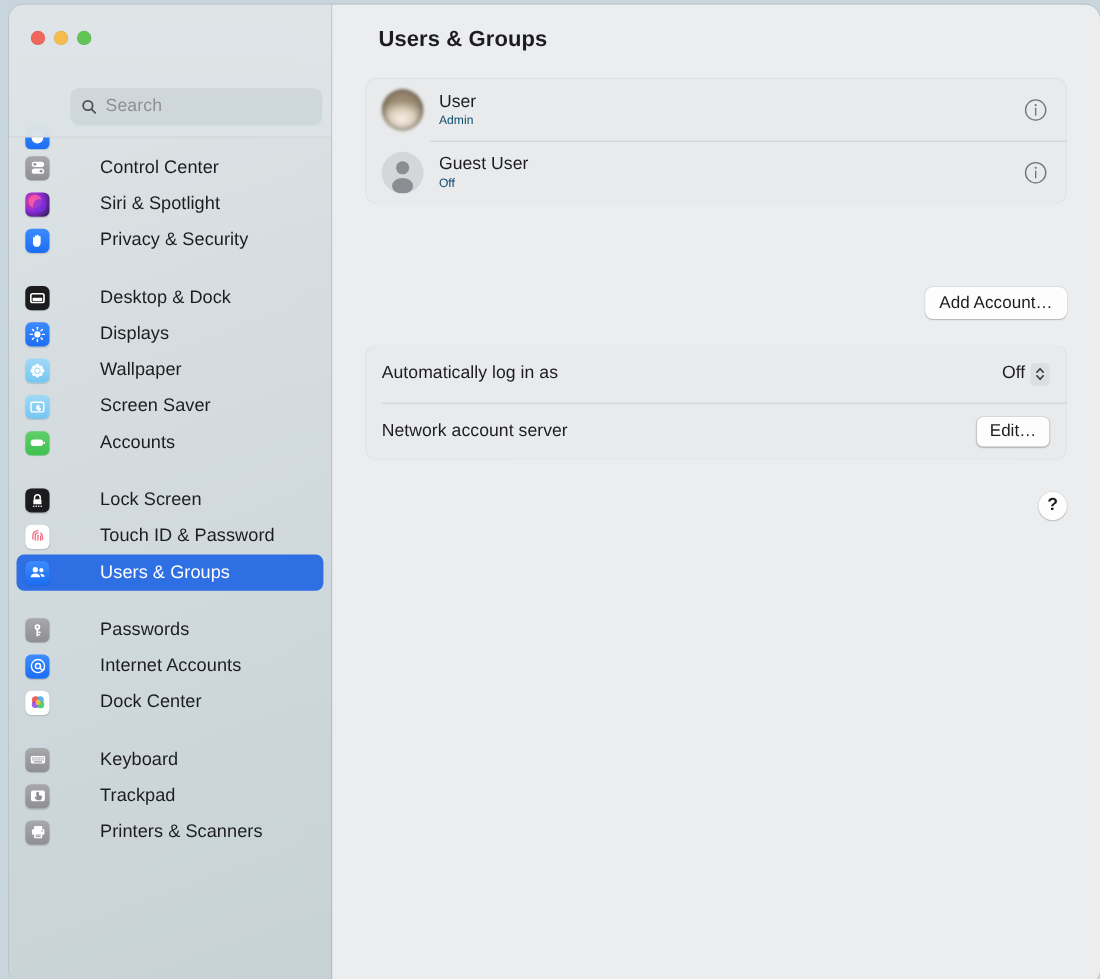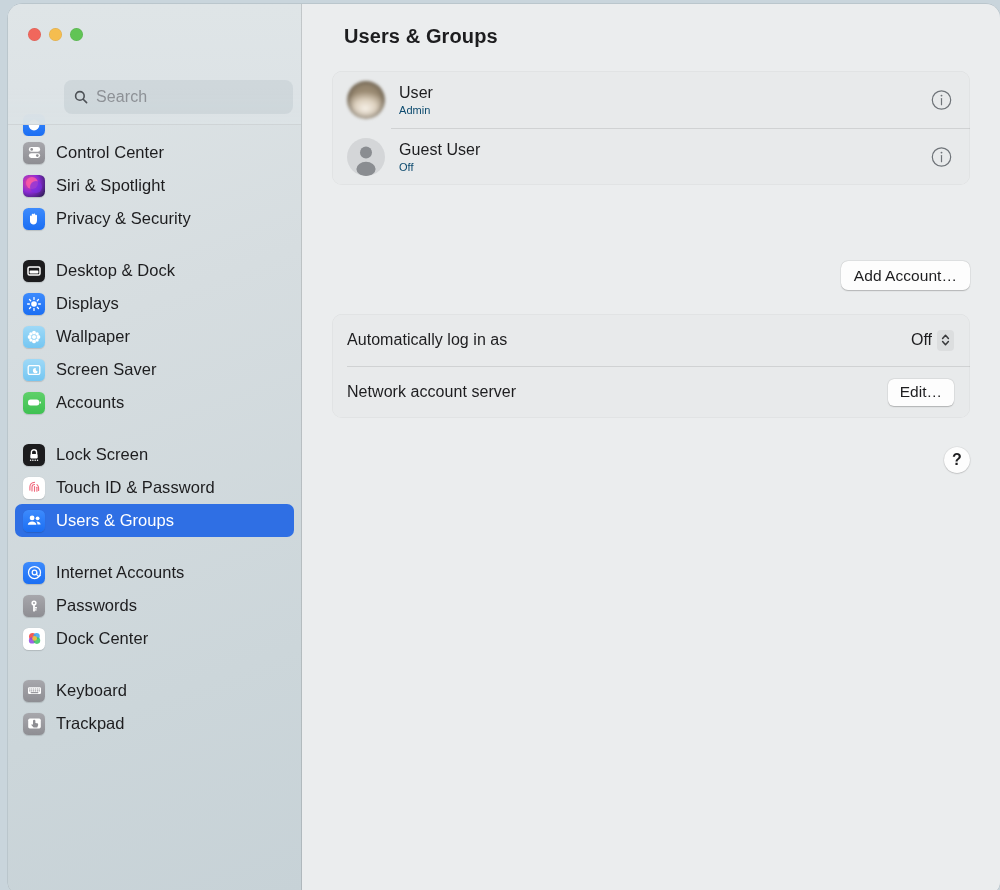--- a/index.html
+++ b/index.html
@@ -107,20 +107,21 @@
     background: #2f6fe4;
   }
   .side-item.selected .side-label { color: #ffffff; }
   .side-item.clipped { height: 26px; align-items: flex-end; overflow: hidden; }
 
   .side-label {
     font-size: 16.5px;
     color: #1d1d1f;
     letter-spacing: 0.05px;
     white-space: nowrap;
+    margin-left: 35px;
   }
 
   .group-gap { height: 19px; }
 
   .ic {
     width: 22px; height: 22px;
     border-radius: 5.5px;
     flex: 0 0 22px;
     position: relative;
     display: flex;
@@ -468,41 +469,41 @@
             <path d="M1.8 12.8c0-2.1 1.9-3.4 4.3-3.4s4.3 1.3 4.3 3.4z"></path>
             <path d="M10.6 9.5c2.1 0 4.0 1.0 4.0 2.9h-3.1c0-1.1-0.4-2.1-1.2-2.8z"></path>
           </svg>
         </div>
         <span class="side-label">Users &amp; Groups</span>
       </div>
 
       <div class="group-gap"></div>
 
       <div class="side-item">
-        <div class="ic ic-blue">
-          <svg width="17" height="17" viewBox="0 0 17 17" fill="none" stroke="#fff" stroke-width="1.25">
-            <circle cx="8.5" cy="8.5" r="6.0"></circle>
-            <circle cx="8.5" cy="8.5" r="2.3"></circle>
-            <path d="M10.8 8.5v2.0a1.9 1.9 0 0 0 3.7 0.3"></path>
-          </svg>
-        </div>
-        <span class="side-label">Internet Accounts</span>
-      </div>
-
-      <div class="side-item">
         <div class="ic ic-gray">
           <svg width="16" height="16" viewBox="0 0 16 16" fill="#fff">
             <circle cx="8" cy="5.0" r="2.6"></circle>
             <rect x="7.1" y="6.4" width="1.8" height="7.0" rx="0.5"></rect>
             <rect x="8.9" y="9.0" width="2.1" height="1.4" rx="0.5"></rect>
             <rect x="8.9" y="11.3" width="1.7" height="1.3" rx="0.5"></rect>
             <circle cx="8" cy="5.0" r="0.95" fill="#9a9a9f"></circle>
           </svg>
         </div>
         <span class="side-label">Passwords</span>
+      </div>
+
+      <div class="side-item">
+        <div class="ic ic-blue">
+          <svg width="17" height="17" viewBox="0 0 17 17" fill="none" stroke="#fff" stroke-width="1.25">
+            <circle cx="8.5" cy="8.5" r="6.0"></circle>
+            <circle cx="8.5" cy="8.5" r="2.3"></circle>
+            <path d="M10.8 8.5v2.0a1.9 1.9 0 0 0 3.7 0.3"></path>
+          </svg>
+        </div>
+        <span class="side-label">Internet Accounts</span>
       </div>
 
       <div class="side-item">
         <div class="ic ic-white">
           <svg width="17" height="17" viewBox="0 0 17 17">
             <circle cx="6.5" cy="6.4" r="3.5" fill="#f2453d" opacity="0.88"></circle>
             <circle cx="10.6" cy="6.1" r="3.2" fill="#3ba7f0" opacity="0.88"></circle>
             <circle cx="6.1" cy="10.4" r="3.2" fill="#8e46e0" opacity="0.85"></circle>
             <circle cx="10.9" cy="10.6" r="3.3" fill="#35c45e" opacity="0.85"></circle>
             <circle cx="8.6" cy="8.4" r="2.4" fill="#f7c23a" opacity="0.9"></circle>
@@ -540,20 +541,35 @@
       <div class="side-item">
         <div class="ic ic-gray">
           <svg width="17" height="17" viewBox="0 0 17 17">
             <rect x="2.2" y="3.6" width="12.6" height="9.8" rx="1.6" fill="#fff"></rect>
             <path d="M7.0 6.0v4.0l-1.0-0.9-0.7 0.8 2.3 2.6h3.6l1.0-2.6-0.2-1.5-2.6-0.5V6.0a1.1 1.1 0 0 0-2.4 0z" fill="#8e8e93"></path>
           </svg>
         </div>
         <span class="side-label">Trackpad</span>
       </div>
 
+      <div class="side-item">
+        <div class="ic ic-gray">
+          <svg width="17" height="17" viewBox="0 0 17 17" fill="#fff">
+            <rect x="5.0" y="2.8" width="7.4" height="3.0" rx="0.7"></rect>
+            <rect x="3.0" y="5.6" width="11.4" height="5.2" rx="1.4"></rect>
+            <rect x="5.0" y="9.6" width="7.4" height="4.4" rx="0.8"></rect>
+            <circle cx="12.3" cy="7.5" r="0.75" fill="#8e8e93"></circle>
+            <g stroke="#8e8e93" stroke-width="0.8">
+              <line x1="6.4" y1="11.1" x2="11.0" y2="11.1"></line>
+              <line x1="6.4" y1="12.5" x2="11.0" y2="12.5"></line>
+            </g>
+          </svg>
+        </div>
+        <span class="side-label">Printers &amp; Scanners</span>
+      </div>
     </div>
 
     <div class="sidebar-header-fade"></div>
 
     <div class="traffic-lights">
       <div class="tl red"></div>
       <div class="tl yellow"></div>
       <div class="tl green"></div>
     </div>
 

